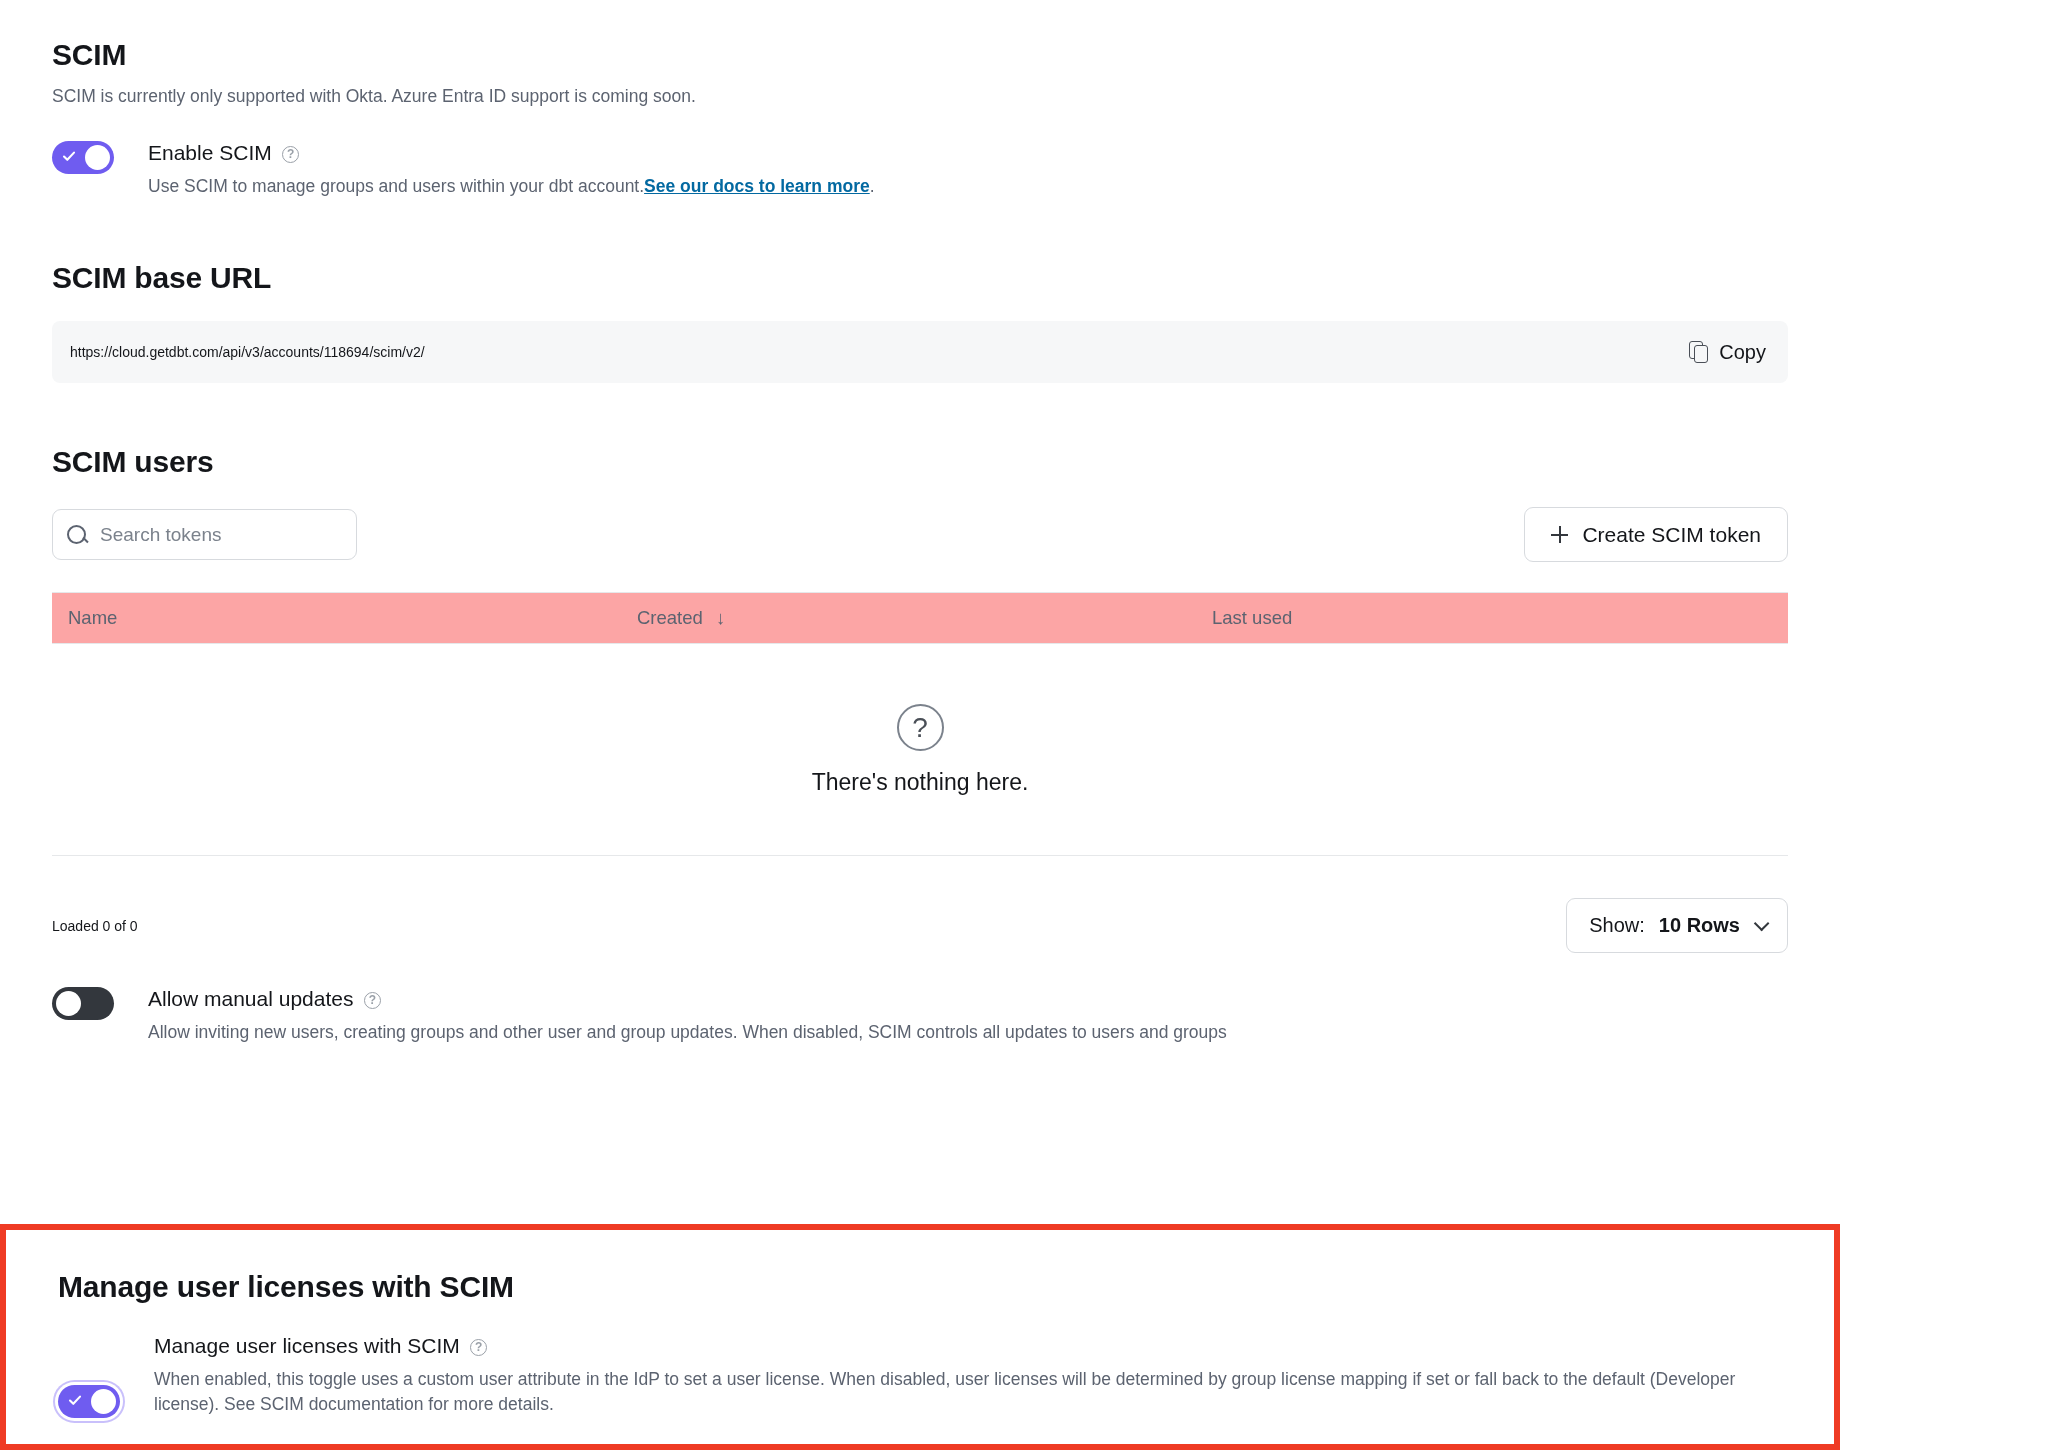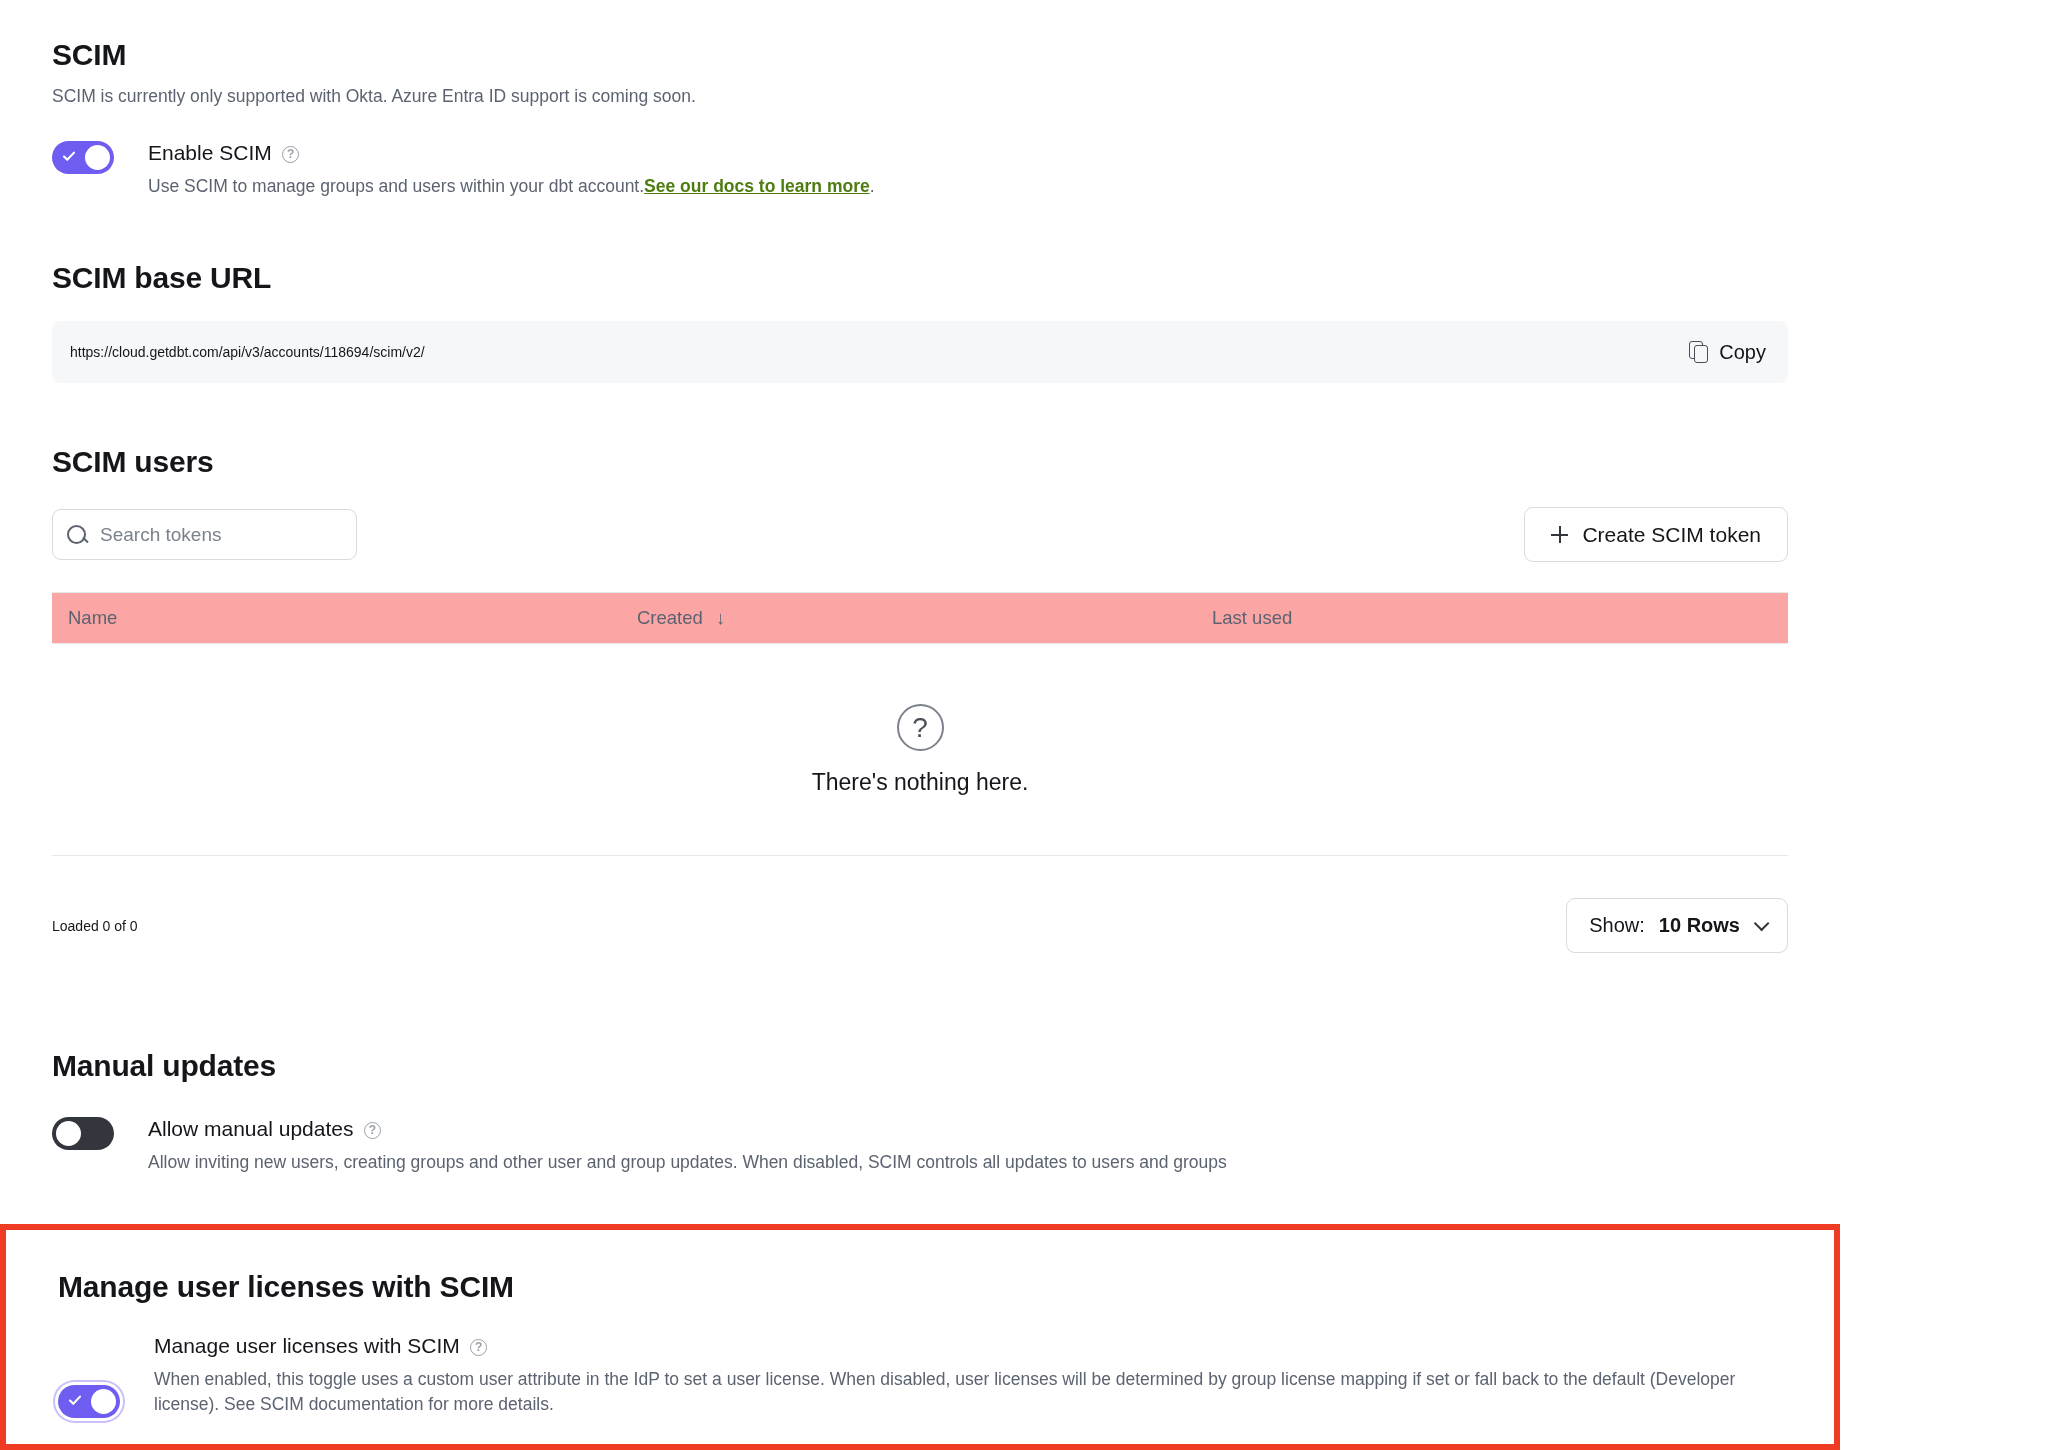--- a/index.html
+++ b/index.html
@@ -98,21 +98,21 @@
   .scim-head .subtle { margin-top: 14px; }
 
   .enable-row {
     display: flex;
     align-items: flex-start;
     margin-top: 34px;
   }
   .enable-row .texts { margin-left: 34px; margin-top: 0; }
   .enable-row .row-desc { margin-top: 9px; }
   .docs-link {
-    color: #4d7c0f;
+    color: #0369a1;
     text-decoration: underline;
     font-weight: 700;
   }
 
   
   .base-url-title { margin-top: 62px; }
   .url-box {
     margin-top: 26px;
     height: 62px;
     background: #f6f7f8;
@@ -386,21 +386,20 @@
     <div class="tbl-foot">
       <div class="loaded-text">Loaded 0 of 0</div>
       <div class="show-select">
         <span>Show:</span>
         <span class="val">10 Rows</span>
         <span class="chev"></span>
       </div>
     </div>
   </div>
 
-  <h2 class="h2 manual-title">Manual updates</h2>
   <div class="manual-row">
     <span class="toggle off">
       <span class="knob"></span>
     </span>
     <div class="texts">
       <div>
         <span class="row-label">Allow manual updates</span>
         <span class="help-icon">?</span>
       </div>
       <div class="row-desc">Allow inviting new users, creating groups and other user and group updates. When disabled, SCIM controls all updates to users and groups</div>

